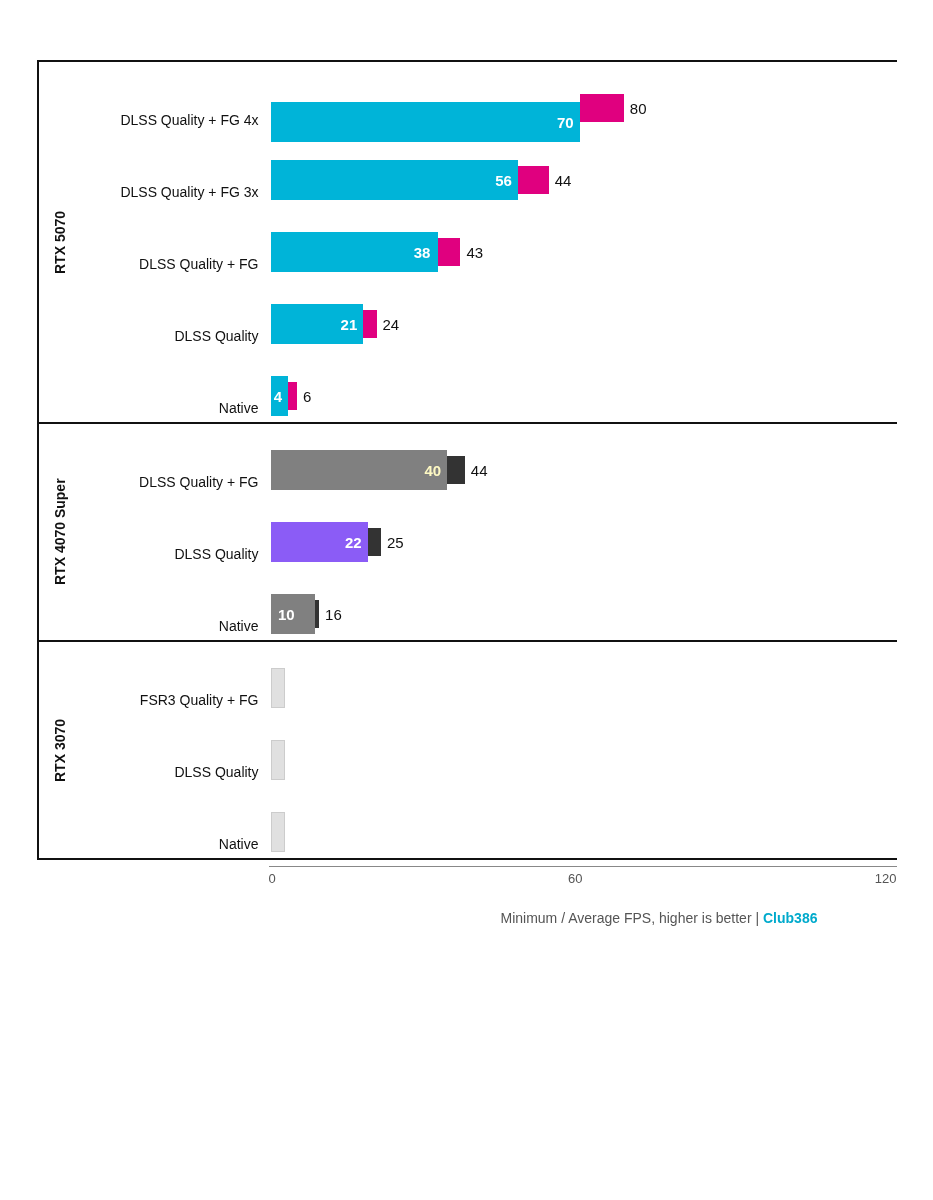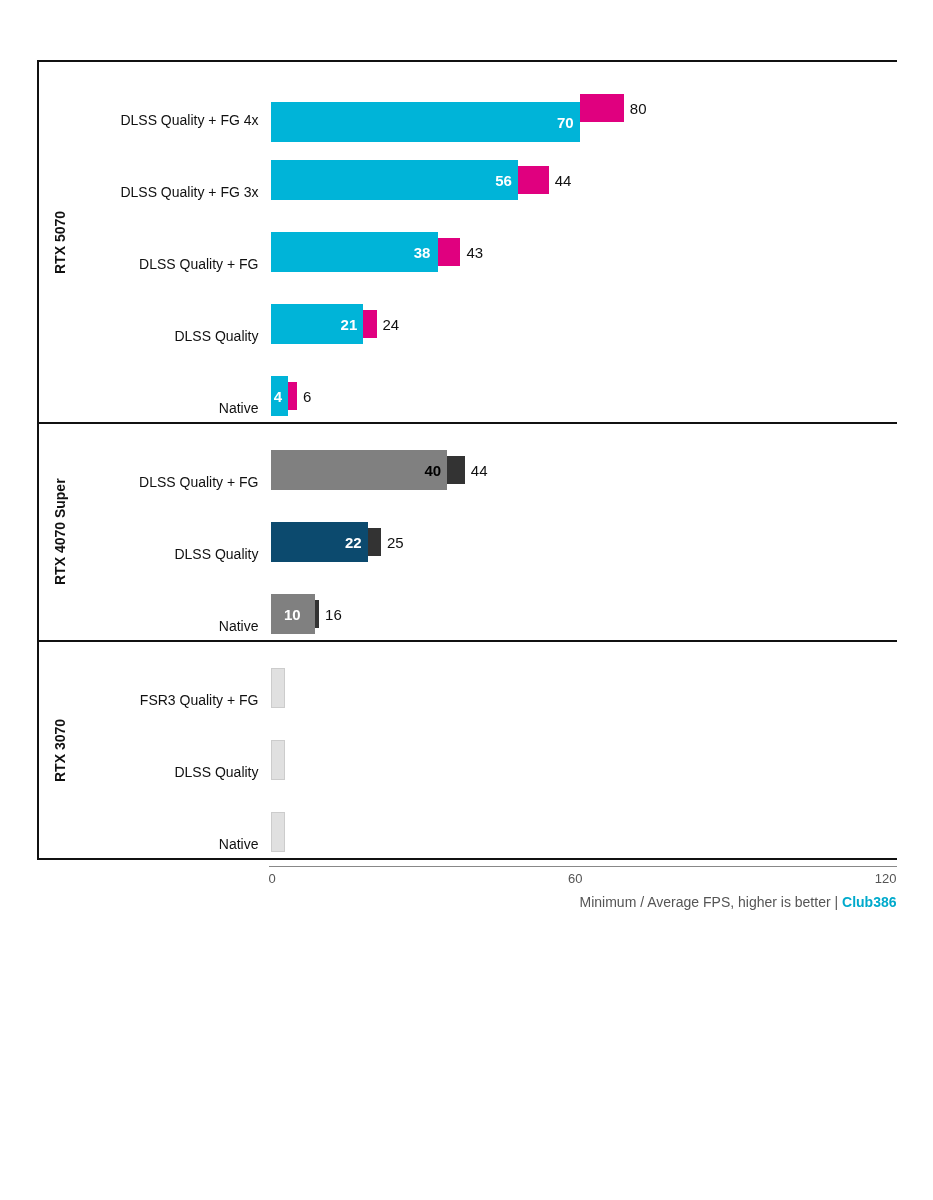--- a/index.html
+++ b/index.html
@@ -138,24 +138,24 @@
       justify-content: space-between;
       width: 100%;
       position: relative;
     }
     .x-tick {
       font-size: 13px;
       color: #555;
       text-align: center;
     }
     .x-axis-label {
-      text-align: right;
+      text-align: left;
       font-size: 14px;
       color: #555;
-      margin-top: 8px;
+      margin-top: 24px;
       padding-left: 232px;
     }
     .x-axis-label span.club {
       color: #00aacc;
       font-weight: 700;
     }
   </style>
 </head>
 <body>
 
@@ -218,41 +218,41 @@
           </div>
         </div>
       </div>
       <div class="group">
         <div class="group-label-col">RTX 4070 Super</div>
         <div class="rows-col">
           <div class="bar-row">
             <div class="row-label">DLSS Quality + FG</div>
             <div class="bar-area">
               <div class="bars-wrapper" style="display: flex; align-items: center;">
-                <div class="bar-min" style="background: rgb(128, 128, 128); width: 176.667px; height: 40px; display: flex; align-items: center; justify-content: flex-end; padding-right: 6px; font-size: 15px; font-weight: 700; color: #000000;">40</div>
+                <div class="bar-min" style="background: rgb(128, 128, 128); width: 176.667px; height: 40px; display: flex; align-items: center; justify-content: flex-end; padding-right: 6px; font-size: 15px; font-weight: 700; color: #fef9c3;">40</div>
                 <div class="bar-max-segment" style="width: 17.6667px; height: 28px; background: rgb(51, 51, 51);"></div>
                 <span class="avg-label">44</span>
               </div>
             </div>
           </div>
           <div class="bar-row">
             <div class="row-label">DLSS Quality</div>
             <div class="bar-area">
               <div class="bars-wrapper" style="display: flex; align-items: center;">
-                <div class="bar-min" style="background: #0c4a6e; width: 97.1667px; height: 40px; display: flex; align-items: center; justify-content: flex-end; padding-right: 6px; font-size: 15px; font-weight: 700; color: rgb(255, 255, 255);">22</div>
+                <div class="bar-min" style="background: #8b5cf6; width: 97.1667px; height: 40px; display: flex; align-items: center; justify-content: flex-end; padding-right: 6px; font-size: 15px; font-weight: 700; color: rgb(255, 255, 255);">22</div>
                 <div class="bar-max-segment" style="width: 13.25px; height: 28px; background: rgb(51, 51, 51);"></div>
                 <span class="avg-label">25</span>
               </div>
             </div>
           </div>
           <div class="bar-row">
             <div class="row-label">Native</div>
             <div class="bar-area">
               <div class="bars-wrapper" style="display: flex; align-items: center;">
-                <div class="bar-min" style="background: rgb(128, 128, 128); width: 44.1667px; height: 40px; display: flex; align-items: center; justify-content: flex-end; padding-right: 14px; font-size: 15px; font-weight: 700; color: rgb(255, 255, 255);">10</div>
+                <div class="bar-min" style="background: rgb(128, 128, 128); width: 44.1667px; height: 40px; display: flex; align-items: center; justify-content: flex-end; padding-right: 20px; font-size: 15px; font-weight: 700; color: rgb(255, 255, 255);">10</div>
                 <div class="bar-max-segment" style="width: 4.41667px; height: 28px; background: rgb(51, 51, 51);"></div>
                 <span class="avg-label">16</span>
               </div>
             </div>
           </div>
         </div>
       </div>
       <div class="group">
         <div class="group-label-col">RTX 3070</div>
         <div class="rows-col">

